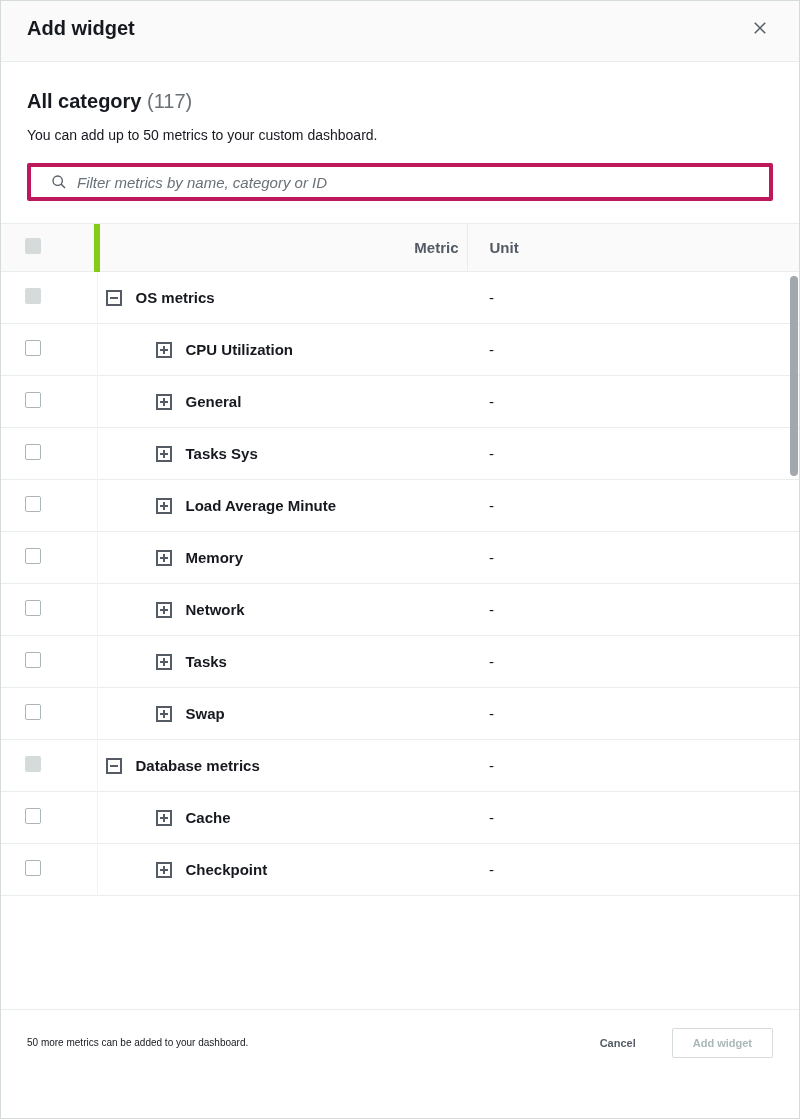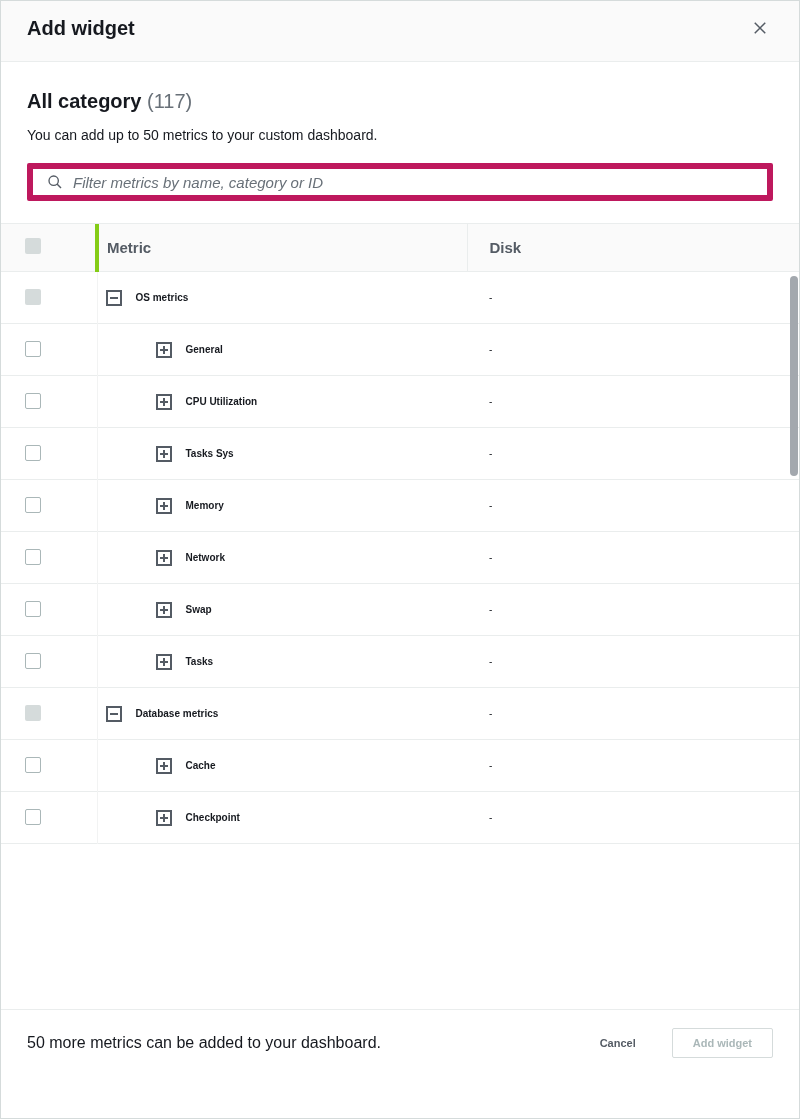--- a/index.html
+++ b/index.html
@@ -62,24 +62,24 @@
       margin-top: 14px;
       font-size: 14px;
       color: #16191f;
     }
     .search-wrap {
       padding: 0 26px 22px 26px;
     }
     .search-box {
       display: flex;
       align-items: center;
-      border: 6px solid #be185d;
+      border: 4px solid #be185d;
       border-radius: 2px;
       height: 38px;
-      padding: 0 14px;
+      padding: 0 20px;
       background: #fff;
     }
     .search-box svg {
       width: 16px;
       height: 16px;
       stroke: #545b64;
       stroke-width: 2;
       fill: none;
       flex-shrink: 0;
     }
@@ -132,34 +132,35 @@
     }
     thead th.col-check {
       width: 54px;
       padding-left: 24px;
     }
     thead th.col-tree {
       width: 42px;
     }
     thead th.col-metric {
       width: 370px;
-      border-left: 4px solid #84cc16;
+      border-left: 6px solid #84cc16;
+      text-align: right;
     }
     thead th.col-unit {
       border-left: 1px solid #eaeded;
       padding-left: 22px;
     }
     tbody tr {
       border-bottom: 1px solid #eaeded;
     }
     tbody td {
       padding: 0 8px;
       height: 52px;
       vertical-align: middle;
-      font-size: 10px;
+      font-size: 15px;
     }
     td.col-check {
       width: 54px;
       padding-left: 24px;
     }
     td.col-tree {
       width: 42px;
       position: relative;
       border-right: 1px solid #f2f3f3;
     }
@@ -219,21 +220,21 @@
     .indent-2 { padding-left: 50px; }
     .modal-footer {
       display: flex;
       align-items: center;
       padding: 16px 26px;
       border-top: 1px solid #eaeded;
       height: 66px;
     }
     .footer-note {
       flex: 1;
-      font-size: 16px;
+      font-size: 10px;
       color: #16191f;
     }
     .btn {
       font-size: 11px;
       font-weight: 700;
       padding: 8px 20px;
       border-radius: 2px;
       cursor: pointer;
     }
     .btn-link {
@@ -281,74 +282,85 @@
 <div class="table-wrap">
   <div class="table-scroll">
     <table>
       <thead>
         <tr>
           <th class="col-check">
             <span class="checkbox indeterminate"></span>
           </th>
           <th class="col-tree"></th>
           <th class="col-metric">Metric</th>
-          <th class="col-unit">Disk</th>
+          <th class="col-unit">Unit</th>
         </tr>
       </thead>
       <tbody id="rows-body">
           <tr>
             <td class="col-check"><span class="checkbox indeterminate"></span></td>
             <td class="col-tree"></td>
             <td class="col-metric">
               <div class="metric-label indent-1">
                 <span class="tree-toggle collapse"></span>
                 <span>OS metrics</span>
               </div>
             </td>
             <td class="col-unit">-</td>
           </tr>
           <tr>
             <td class="col-check"><span class="checkbox"></span></td>
             <td class="col-tree"></td>
             <td class="col-metric">
               <div class="metric-label indent-2">
                 <span class="tree-toggle expand"></span>
+                <span>CPU Utilization</span>
+              </div>
+            </td>
+            <td class="col-unit">-</td>
+          </tr>
+          <tr>
+            <td class="col-check"><span class="checkbox"></span></td>
+            <td class="col-tree"></td>
+            <td class="col-metric">
+              <div class="metric-label indent-2">
+                <span class="tree-toggle expand"></span>
                 <span>General</span>
               </div>
             </td>
             <td class="col-unit">-</td>
           </tr>
           <tr>
             <td class="col-check"><span class="checkbox"></span></td>
             <td class="col-tree"></td>
             <td class="col-metric">
               <div class="metric-label indent-2">
                 <span class="tree-toggle expand"></span>
-                <span>CPU Utilization</span>
-              </div>
-            </td>
-            <td class="col-unit">-</td>
-          </tr>
-          <tr>
-            <td class="col-check"><span class="checkbox"></span></td>
-            <td class="col-tree"></td>
-            <td class="col-metric">
-              <div class="metric-label indent-2">
-                <span class="tree-toggle expand"></span>
                 <span>Tasks Sys</span>
               </div>
             </td>
             <td class="col-unit">-</td>
           </tr>
           <tr>
             <td class="col-check"><span class="checkbox"></span></td>
             <td class="col-tree"></td>
             <td class="col-metric">
               <div class="metric-label indent-2">
                 <span class="tree-toggle expand"></span>
+                <span>Load Average Minute</span>
+              </div>
+            </td>
+            <td class="col-unit">-</td>
+          </tr>
+          <tr>
+            <td class="col-check"><span class="checkbox"></span></td>
+            <td class="col-tree"></td>
+            <td class="col-metric">
+              <div class="metric-label indent-2">
+                <span class="tree-toggle expand"></span>
                 <span>Memory</span>
               </div>
             </td>
             <td class="col-unit">-</td>
           </tr>
           <tr>
             <td class="col-check"><span class="checkbox"></span></td>
             <td class="col-tree"></td>
             <td class="col-metric">
               <div class="metric-label indent-2">
@@ -357,32 +369,32 @@
               </div>
             </td>
             <td class="col-unit">-</td>
           </tr>
           <tr>
             <td class="col-check"><span class="checkbox"></span></td>
             <td class="col-tree"></td>
             <td class="col-metric">
               <div class="metric-label indent-2">
                 <span class="tree-toggle expand"></span>
+                <span>Tasks</span>
+              </div>
+            </td>
+            <td class="col-unit">-</td>
+          </tr>
+          <tr>
+            <td class="col-check"><span class="checkbox"></span></td>
+            <td class="col-tree"></td>
+            <td class="col-metric">
+              <div class="metric-label indent-2">
+                <span class="tree-toggle expand"></span>
                 <span>Swap</span>
-              </div>
-            </td>
-            <td class="col-unit">-</td>
-          </tr>
-          <tr>
-            <td class="col-check"><span class="checkbox"></span></td>
-            <td class="col-tree"></td>
-            <td class="col-metric">
-              <div class="metric-label indent-2">
-                <span class="tree-toggle expand"></span>
-                <span>Tasks</span>
               </div>
             </td>
             <td class="col-unit">-</td>
           </tr>
           <tr>
             <td class="col-check"><span class="checkbox indeterminate"></span></td>
             <td class="col-tree"></td>
             <td class="col-metric">
               <div class="metric-label indent-1">
                 <span class="tree-toggle collapse"></span>

